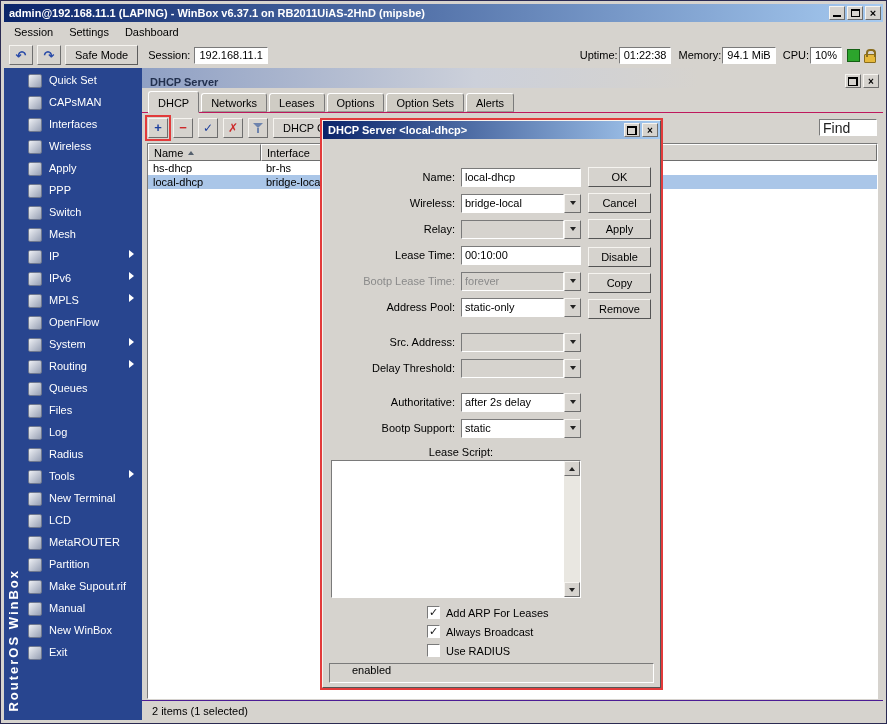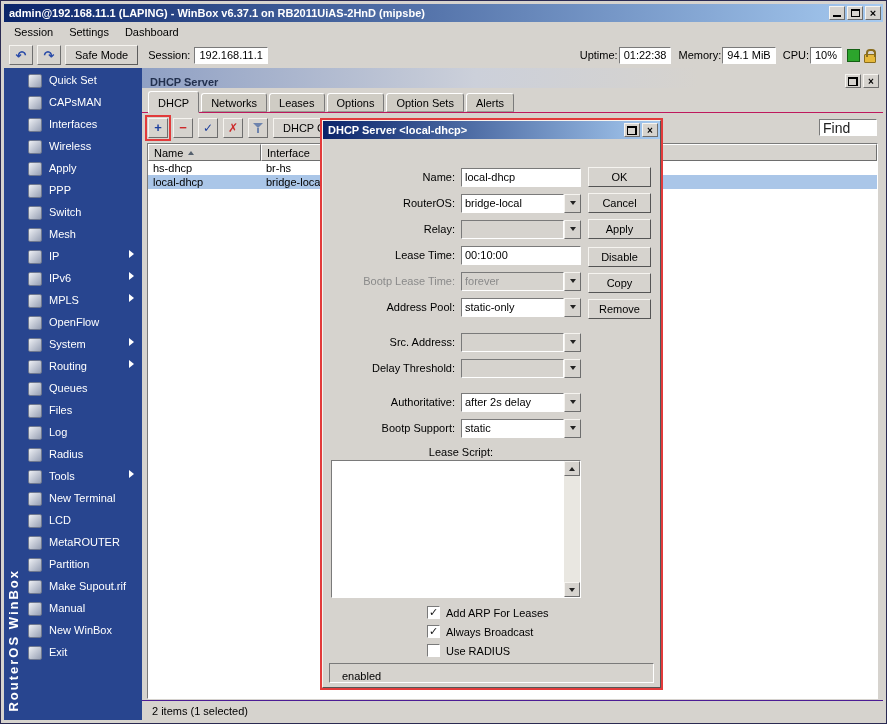--- a/index.html
+++ b/index.html
@@ -95,21 +95,21 @@
   .script-label{height:16px;margin-bottom:0}
   .script-label .dlabel{width:168px}
   .script-area{width:250px;height:138px;border:1px solid;border-color:#7a7a7a #fff #fff #7a7a7a;background:#fff;display:flex;margin-bottom:5px}
   .script-text{flex:1;border:none;outline:none;resize:none;font-size:11px;font-family:inherit;padding:2px;background:#fff}
   .vscroll{width:16px;display:flex;flex-direction:column;background:#e9e7e1}
   .scroll-btn{height:15px;background:#d6d3ce;border:1px solid;border-color:#f6f4f0 #6e6e6e #6e6e6e #f6f4f0;display:flex;align-items:center;justify-content:center}
   .scroll-track{flex:1}
   .cbrow{display:flex;align-items:center;height:19px;margin-left:96px}
   .cbbox{width:13px;height:13px;background:#fff;border:1px solid;border-color:#7a7a7a #fff #fff #7a7a7a;display:flex;align-items:center;justify-content:center;margin-right:6px}
   .cbmark{font-size:11px;font-weight:bold;line-height:11px;color:#111}
-  .dstatus{position:absolute;left:6px;right:6px;bottom:4px;height:20px;border:1px solid;border-color:#7a7a7a #fff #fff #7a7a7a;background:#d6d3ce;display:flex;align-items:flex-end;padding:0 12px;font-size:11px;color:#000}
+  .dstatus{position:absolute;left:6px;right:6px;bottom:4px;height:20px;border:1px solid;border-color:#7a7a7a #fff #fff #7a7a7a;background:#d6d3ce;display:flex;align-items:flex-start;padding:0 22px;font-size:11px;color:#000}
   .dbuttons{position:absolute;top:28px;right:9px;width:63px}
   .dbtn{display:block;width:63px;height:20px;margin-bottom:6px;background:#d6d3ce;border:1px solid;border-color:#f6f4f0 #555 #555 #f6f4f0;font-size:11px;text-align:center;padding:0;color:#000}
   .dbtn.gap{margin-top:8px}
 </style>
 </head>
 <body>
 
 <div class="window">
 
   <div class="titlebar">
@@ -418,21 +418,21 @@
     </div>
 
     <div class="dialog-body">
 
       <div class="drow">
         <label class="dlabel">Name:</label>
         <input class="dinput" value="local-dhcp" style="">
       </div>
 
       <div class="drow">
-        <label class="dlabel">RouterOS:</label>
+        <label class="dlabel">Wireless:</label>
         <span class="combo">
           <input class="dinput" value="bridge-local" style="">
           <button class="combo-btn">
               <span class="tri-down"></span>
             </button>
         </span>
       </div>
 
       <div class="drow">
         <label class="dlabel">Relay:</label>

